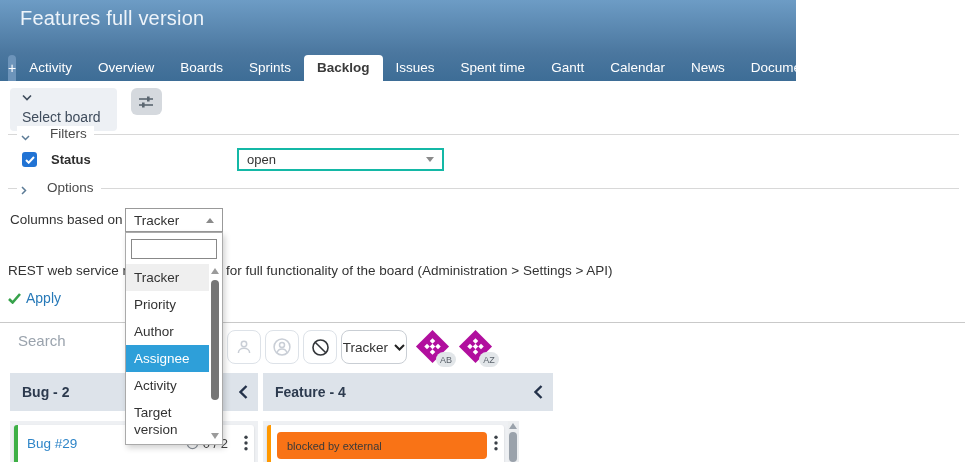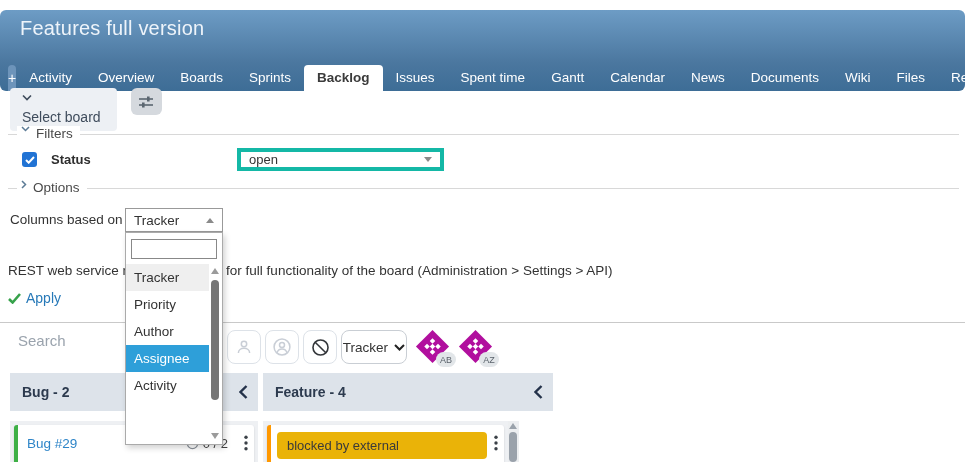--- a/index.html
+++ b/index.html
@@ -3,23 +3,22 @@
 <meta charset="utf-8">
 <style>
   * { margin:0; padding:0; box-sizing:border-box; }
   html,body { width:965px; height:462px; }
   body {
     position:relative; overflow:hidden; background:#fff;
     font-family:"Liberation Sans", sans-serif; color:#333;
   }
   
   .app-header {
-    position:absolute; top:10px; left:0; width:965px; height:81px;
+    position:absolute; top:0; left:0; width:796px; height:81px;
     background:linear-gradient(180deg,#6d9cc5 0%, #4b779f 65%, #3d6d96 100%);
-    border-radius:6px;
   }
   .page-title {
     position:absolute; top:7px; left:20px;
     font-size:20px; color:#eef4fa; letter-spacing:.2px;
   }
   .tabbar {
     position:absolute; left:0; bottom:0; height:26px; width:100%;
     display:flex; align-items:flex-end;
   }
   .plus-tab {
@@ -47,33 +46,33 @@
   .sliders-btn {
     width:31px; height:27px; background:#d5d9de; border:none; border-radius:6px;
     display:inline-flex; align-items:center; justify-content:center; cursor:pointer;
   }
   
   .fs-line { position:absolute; left:8px; right:6px; border-top:1px solid #d8d8d8; }
   .fs-filters { top:134px; }
   .fs-options { top:188px; }
   .fs-legend {
     position:absolute; top:-9px; left:9px; background:#fff; padding:0 7px 0 4px;
-    display:flex; align-items:flex-start; gap:6px; font-size:13.5px; color:#4a4a4a;
+    display:flex; align-items:flex-end; gap:20px; font-size:13.5px; color:#4a4a4a;
     cursor:pointer;
   }
   
   .status-row { position:absolute; top:152px; left:22px; display:flex; align-items:center; }
   .checkbox {
     width:15px; height:15px; background:#2173d4; border-radius:3px;
     display:flex; align-items:center; justify-content:center; cursor:pointer;
   }
   .status-label { margin-left:14px; font-size:13px; color:#2e2e2e; font-weight:bold; }
   .status-select {
     position:absolute; left:215px; top:-4px; width:207px; height:23px;
-    border:4px solid #14b8a6; background:#fff; display:flex; align-items:center;
+    border:2px solid #14b8a6; background:#fff; display:flex; align-items:center;
     padding:0 8px; font-size:13px; color:#333; cursor:pointer;
   }
   .tri-down {
     width:0; height:0; border-left:4px solid transparent; border-right:4px solid transparent;
     border-top:5px solid #8a8a8a; margin-left:auto;
   }
   .tri-up {
     width:0; height:0; border-left:4px solid transparent; border-right:4px solid transparent;
     border-bottom:5px solid #8a8a8a; margin-left:auto;
   }
@@ -157,22 +156,22 @@
     position:absolute; top:425px; height:40px; background:#fff; border-radius:3px;
     box-shadow:0 1px 2px rgba(0,0,0,.15);
   }
   .card.bug-card { border-left:4px solid #3eb046; }
   .card.feature-card { border-left:4px solid #ff9800; }
   .card-link { position:absolute; left:9px; top:11px; font-size:13.5px; color:#2e85c8; text-decoration:none; cursor:pointer; }
   .card-meta { position:absolute; right:26px; top:11px; display:flex; align-items:center; gap:4px; font-size:13px; color:#444; }
   .kebab { position:absolute; right:6px; top:10px; cursor:pointer; display:flex; }
   .pink-tag {
     position:absolute; left:6px; top:7px; width:210px; height:27px;
-    background:#eab308; border-radius:4px; display:flex; align-items:center;
-    padding:0 10px; font-size:13px; color:#3a3a3a;
+    background:#f97316; border-radius:4px; display:flex; align-items:center;
+    padding:0 10px; font-size:11px; color:#3a3a3a;
   }
   .feature-scroll { position:absolute; left:508px; top:421px; width:11px; height:41px; background:#eceef0; }
   .feature-scroll .arr-up {
     position:absolute; top:2px; left:1px; width:0; height:0;
     border-left:4px solid transparent; border-right:4px solid transparent;
     border-bottom:6px solid #9aa2ab;
   }
   .feature-scroll .thumb {
     position:absolute; top:11px; left:1px; width:8px; height:30px;
     background:#9aa2ab; border-radius:4px; cursor:grab;
@@ -421,19 +420,20 @@
 </div>
 
 <div class="dd-panel">
   <input class="dd-search" value="" style="">
   <div class="dd-list">
     <div class="dd-option hovered">Tracker</div>
     <div class="dd-option">Priority</div>
     <div class="dd-option">Author</div>
     <div class="dd-option selected">Assignee</div>
     <div class="dd-option">Activity</div>
+    <div class="dd-option">Target version</div>
   </div>
   <div class="dd-scroll">
     <span class="arr-up"></span>
     <span class="dd-thumb"></span>
     <span class="arr-down"></span>
   </div>
 </div>
 
 </body></html>

